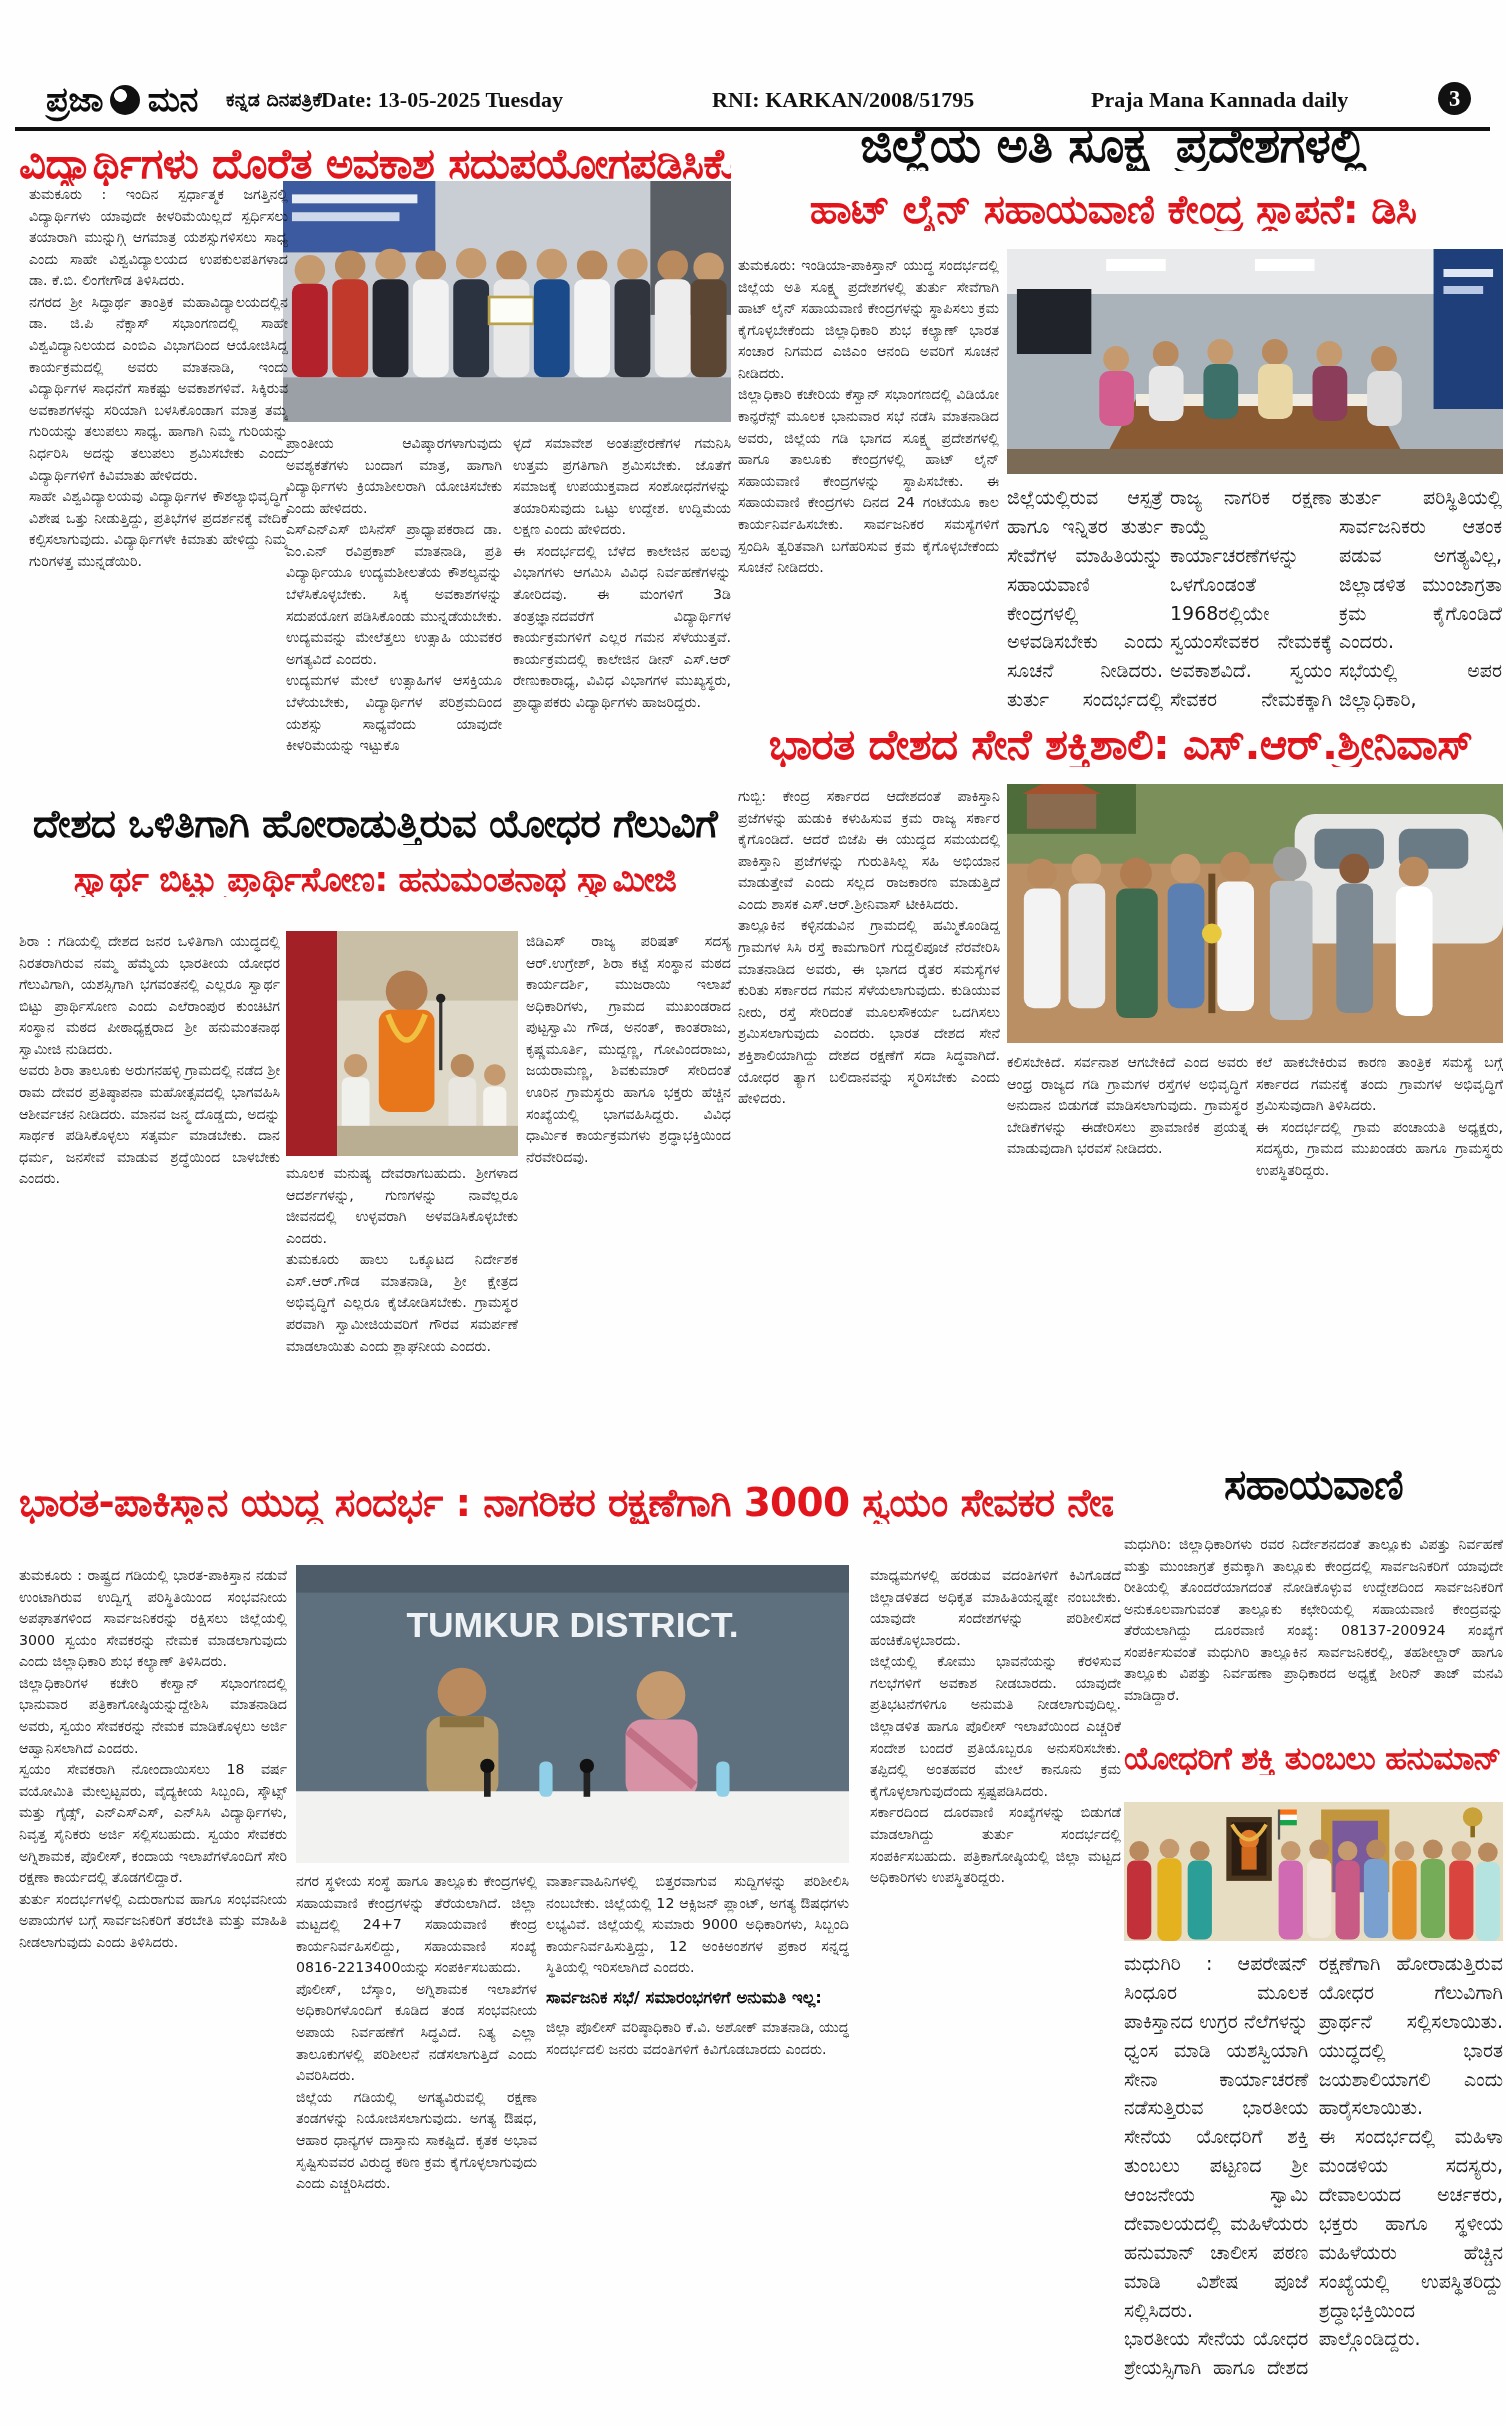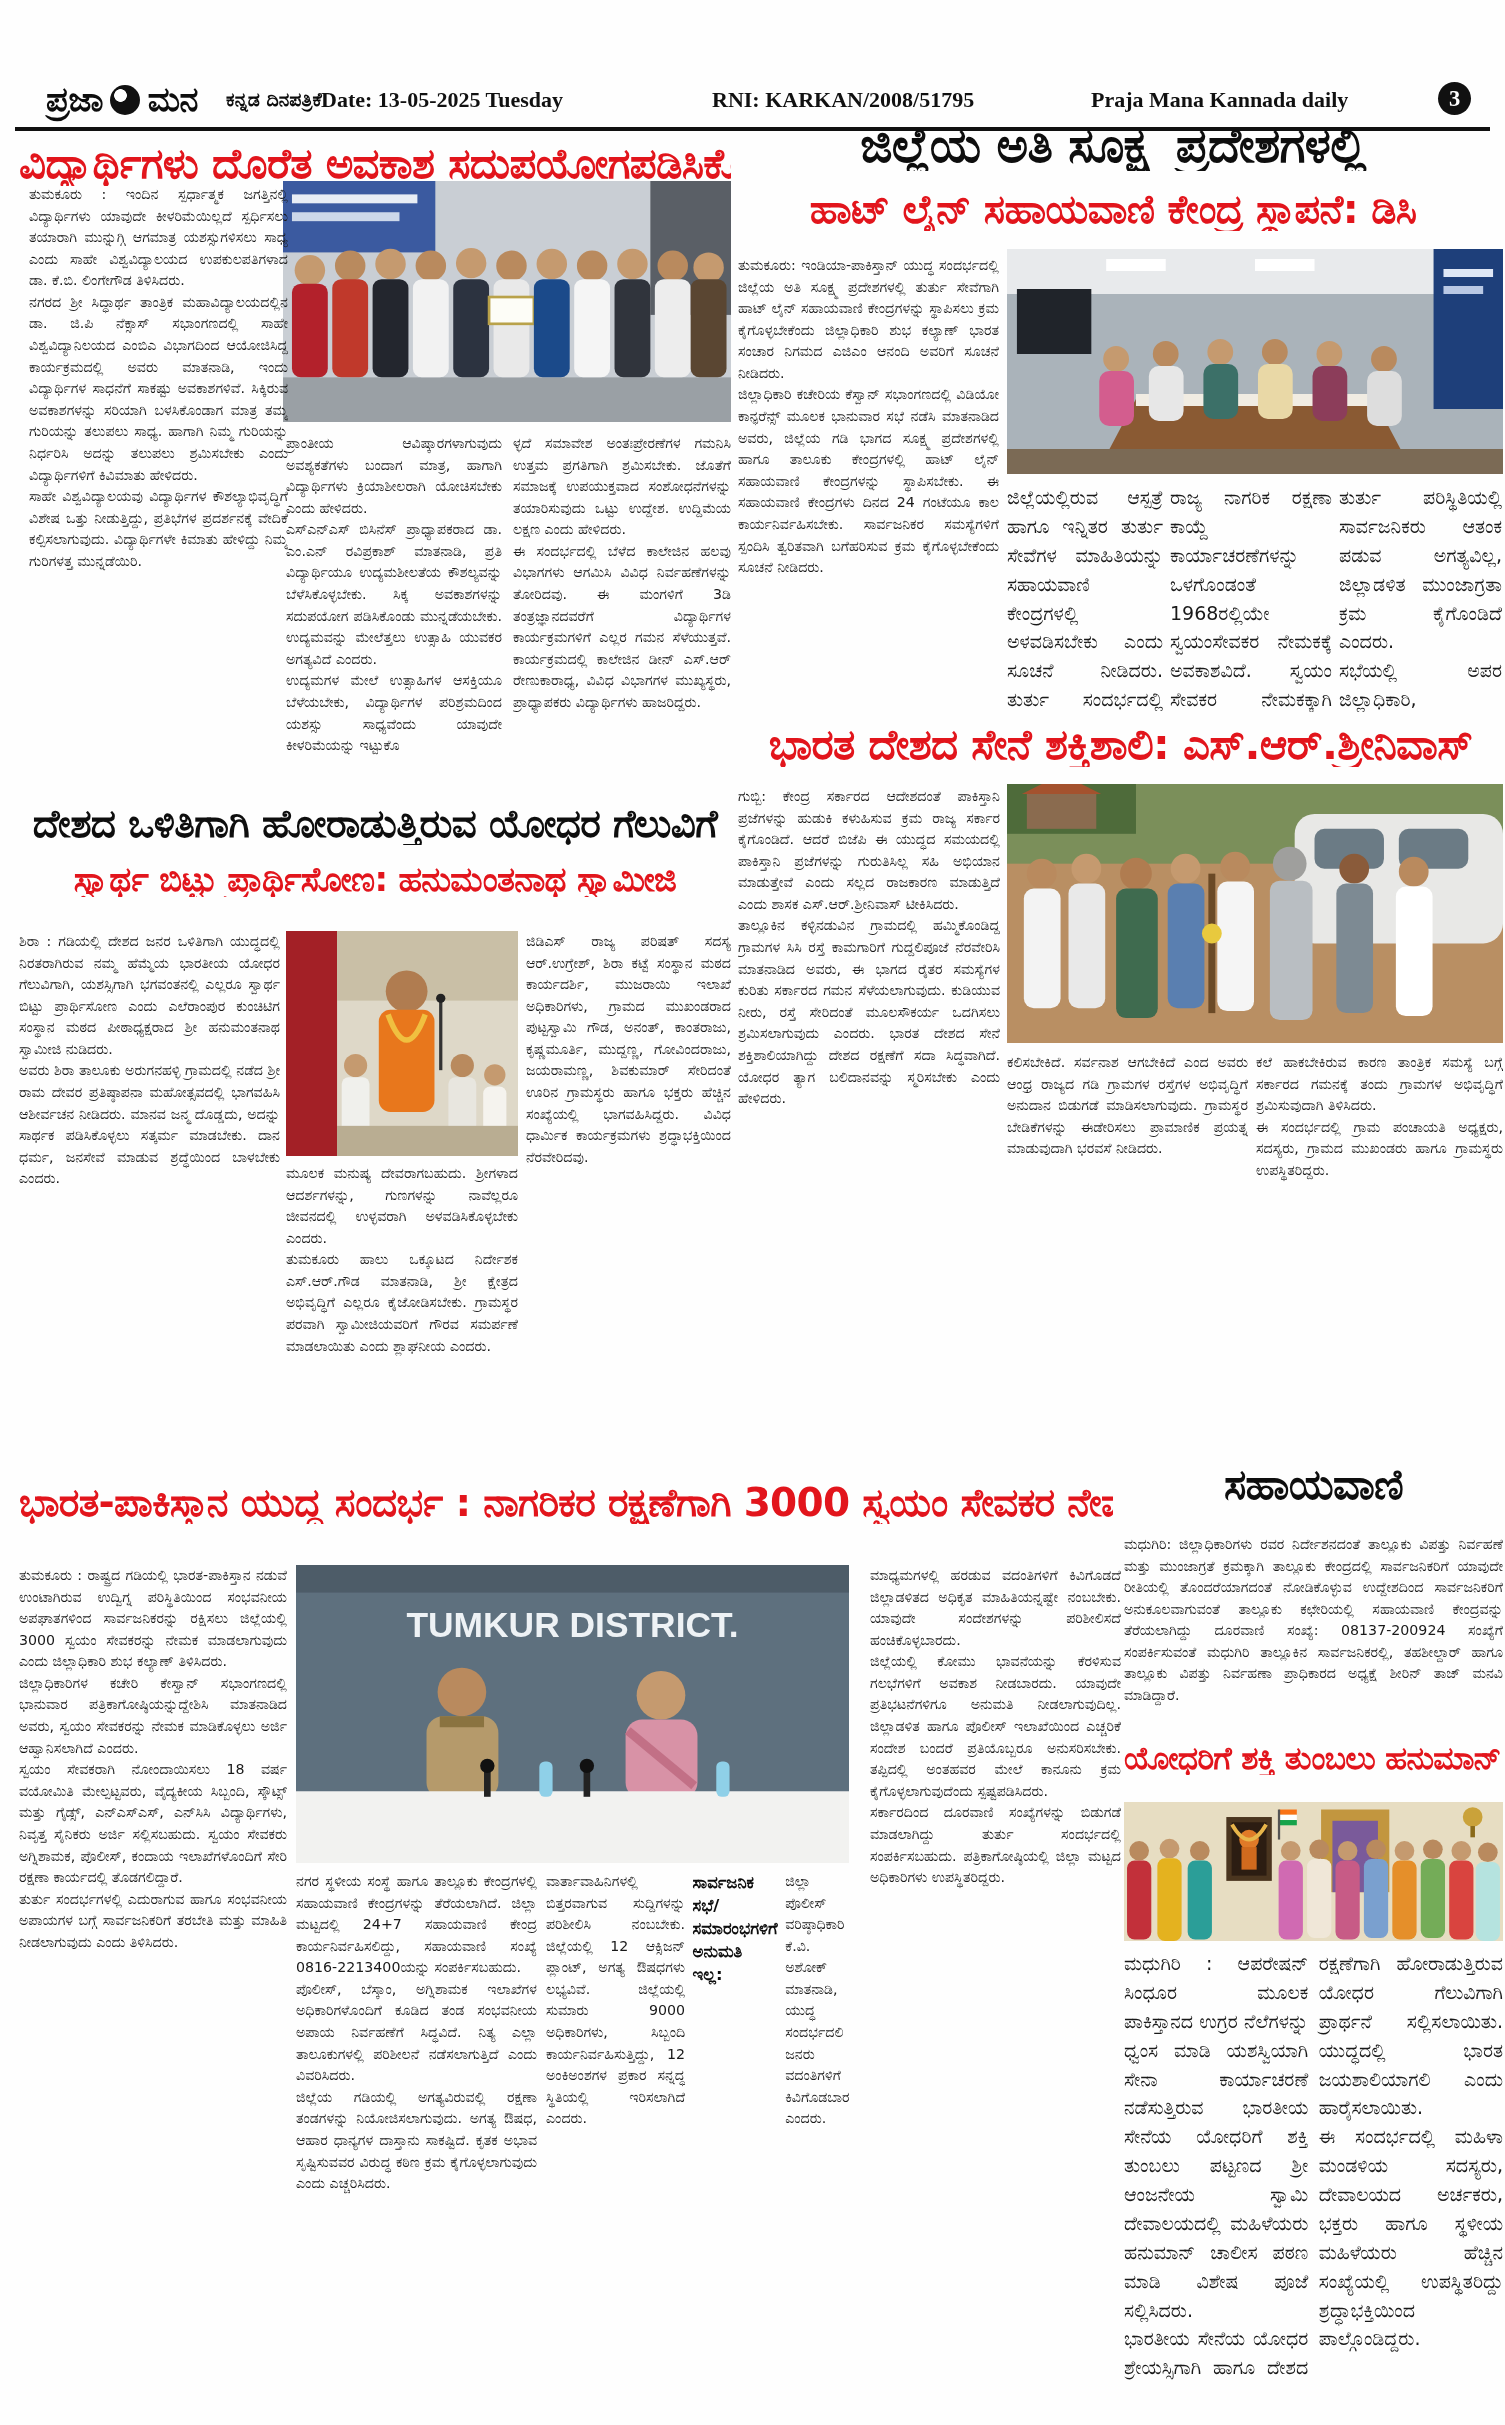--- a/index.html
+++ b/index.html
@@ -19,21 +19,21 @@
   
   .hl{font-weight:bold;text-align:center;line-height:1.04;letter-spacing:-0.7px;}
   .hl-red{color:#e2151c;}
   .hl-black{color:#0e0e0e;}
   .nowrap{white-space:nowrap;overflow:hidden;}
   
   .body-txt{font-size:14.2px;line-height:1.52;text-align:justify;white-space:pre-line;
             overflow:hidden;color:#191919;}
   .body-sm{font-size:19px;}
   .subhead{font-weight:bold;font-size:16.5px;line-height:1.4;color:#0d0d0d;white-space:pre-line;}
-  .stack{display:flex;flex-direction:row;gap:7.5px;}
+  .stack{display:flex;flex-direction:column;gap:7.5px;}
   
   .photo{overflow:hidden;background:#b9b9b9;}
   .photo svg{display:block;width:100%;height:100%;}
 </style>
 </head>
 <body>
 
 <div id="page">
 
   <div class="abs mast-logo" style="left:46px;top:79px;">

